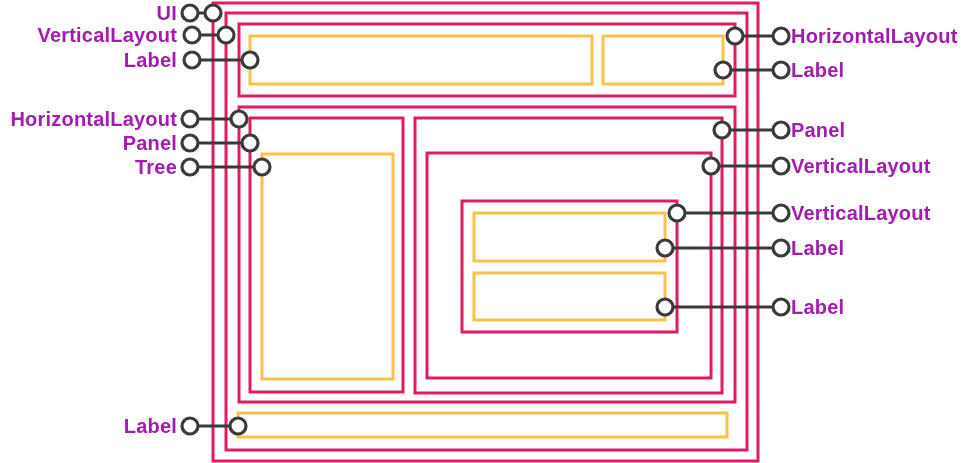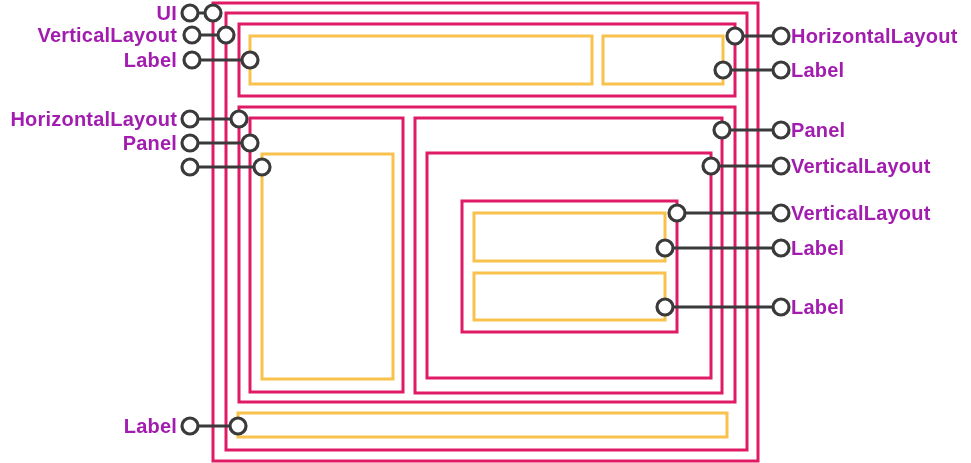--- a/index.html
+++ b/index.html
@@ -104,20 +104,21 @@
       <circle cx="781" cy="248" r="8"></circle>
       <circle cx="781" cy="307" r="8"></circle>
     </g>
   </svg>
 
   <div class="callout left" style="top:0;">UI</div>
   <div class="callout left" style="top:22px;">VerticalLayout</div>
   <div class="callout left" style="top:47px;">Label</div>
   <div class="callout left" style="top:106px;">HorizontalLayout</div>
   <div class="callout left" style="top:130px;">Panel</div>
+  <div class="callout left" style="top:154px;">Tree</div>
   <div class="callout left" style="top:413px;">Label</div>
 
   <div class="callout right" style="top:23px;">HorizontalLayout</div>
   <div class="callout right" style="top:57px;">Label</div>
   <div class="callout right" style="top:117px;">Panel</div>
   <div class="callout right" style="top:153px;">VerticalLayout</div>
   <div class="callout right" style="top:200px;">VerticalLayout</div>
   <div class="callout right" style="top:235px;">Label</div>
   <div class="callout right" style="top:294px;">Label</div>
 

